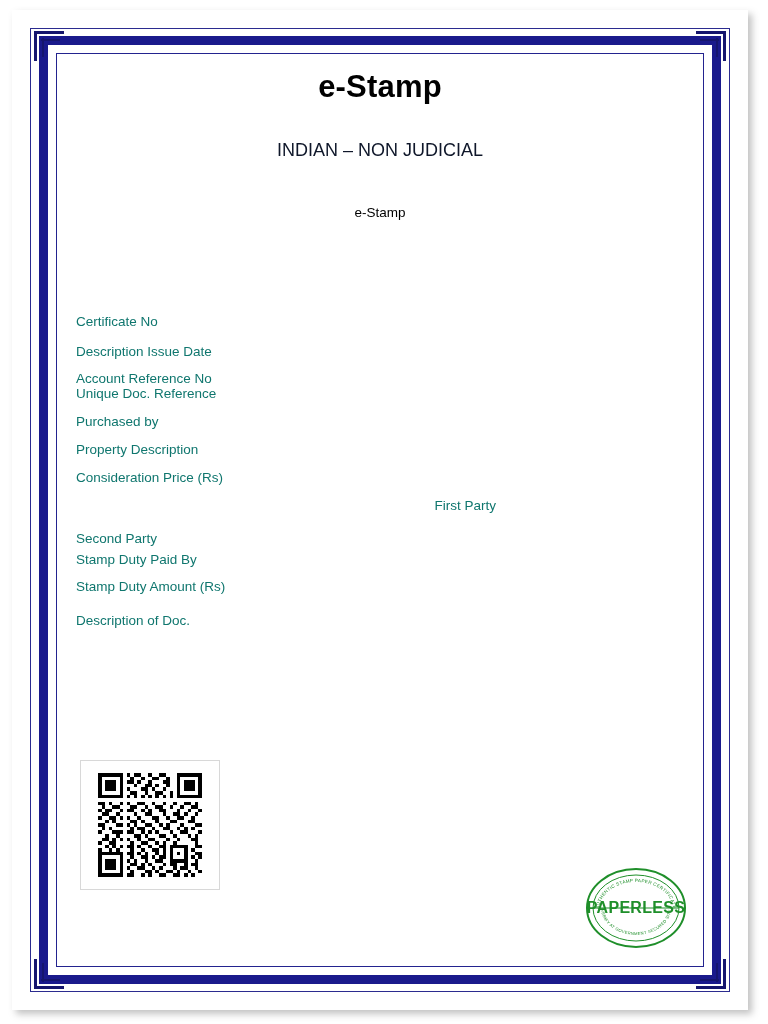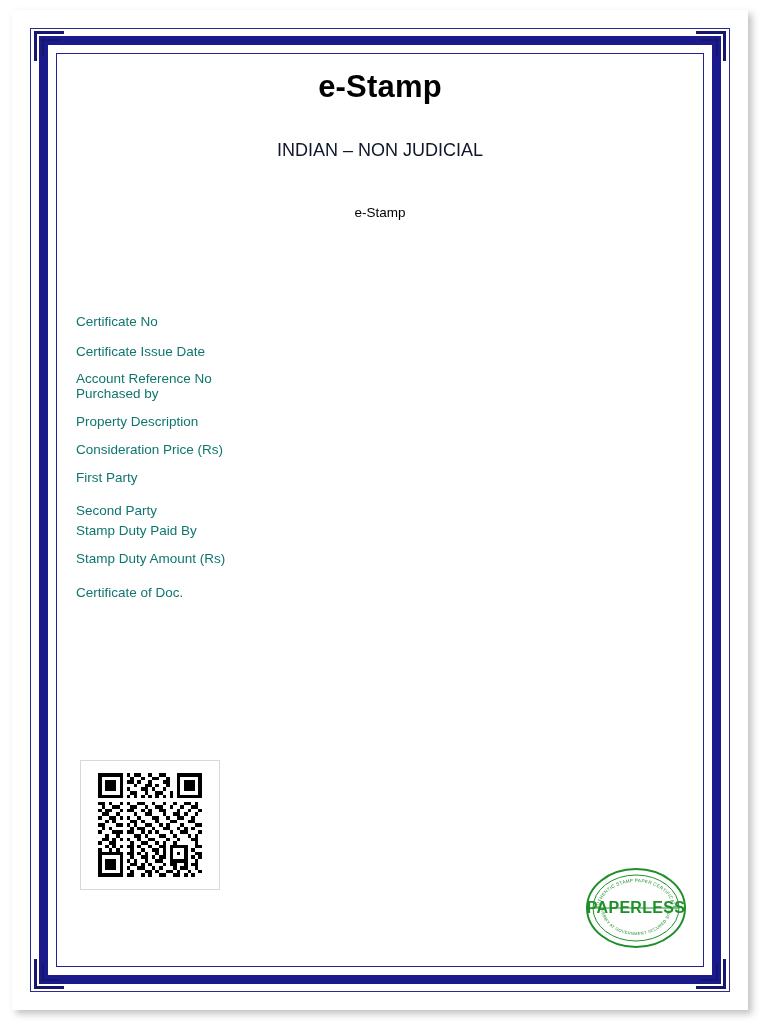--- a/index.html
+++ b/index.html
@@ -221,48 +221,51 @@
 
       <div class="doc-title">e-Stamp</div>
       <div class="doc-subtitle">INDIAN – NON JUDICIAL</div>
       <div class="doc-kind">e-Stamp</div>
 
       <div class="fields">
         <div class="field-row" style="margin-bottom:16px;">
           <span class="field-label">Certificate No</span>
         </div>
         <div class="field-row" style="margin-bottom:13px;">
-          <span class="field-label">Certificate Issue Date</span>
+          <span class="field-label">Description Issue Date</span>
         </div>
         <div class="field-row" style="">
           <span class="field-label">Account Reference No</span>
         </div>
         <div class="field-row" style="margin-bottom:14px;">
+          <span class="field-label">Unique Doc. Reference</span>
+        </div>
+        <div class="field-row" style="margin-bottom:14px;">
           <span class="field-label">Purchased by</span>
         </div>
         <div class="field-row" style="margin-bottom:14px;">
           <span class="field-label">Property Description</span>
         </div>
         <div class="field-row" style="margin-bottom:14px;">
           <span class="field-label">Consideration Price (Rs)</span>
         </div>
-        <div class="field-row" style="margin-bottom:19px;">
+        <div class="field-row" style="margin-bottom:19px;text-align:right;">
           <span class="field-label">First Party</span>
         </div>
         <div class="field-row" style="margin-bottom:6px;">
           <span class="field-label">Second Party</span>
         </div>
         <div class="field-row" style="margin-bottom:13px;">
           <span class="field-label">Stamp Duty Paid By</span>
         </div>
         <div class="field-row" style="margin-bottom:20px;">
           <span class="field-label">Stamp Duty Amount (Rs)</span>
         </div>
         <div class="field-row">
-          <span class="field-label">Certificate of Doc.</span>
+          <span class="field-label">Description of Doc.</span>
         </div>
       </div>
 
       <div class="qr-box">
         <svg class="qr-inner" viewBox="0 0 29 29" shape-rendering="crispEdges">
           <rect width="29" height="29" fill="#ffffff"></rect>
           <g fill="#000000">
 
             <rect x="0" y="0" width="7" height="1"></rect>
               <rect x="0" y="6" width="7" height="1"></rect>

